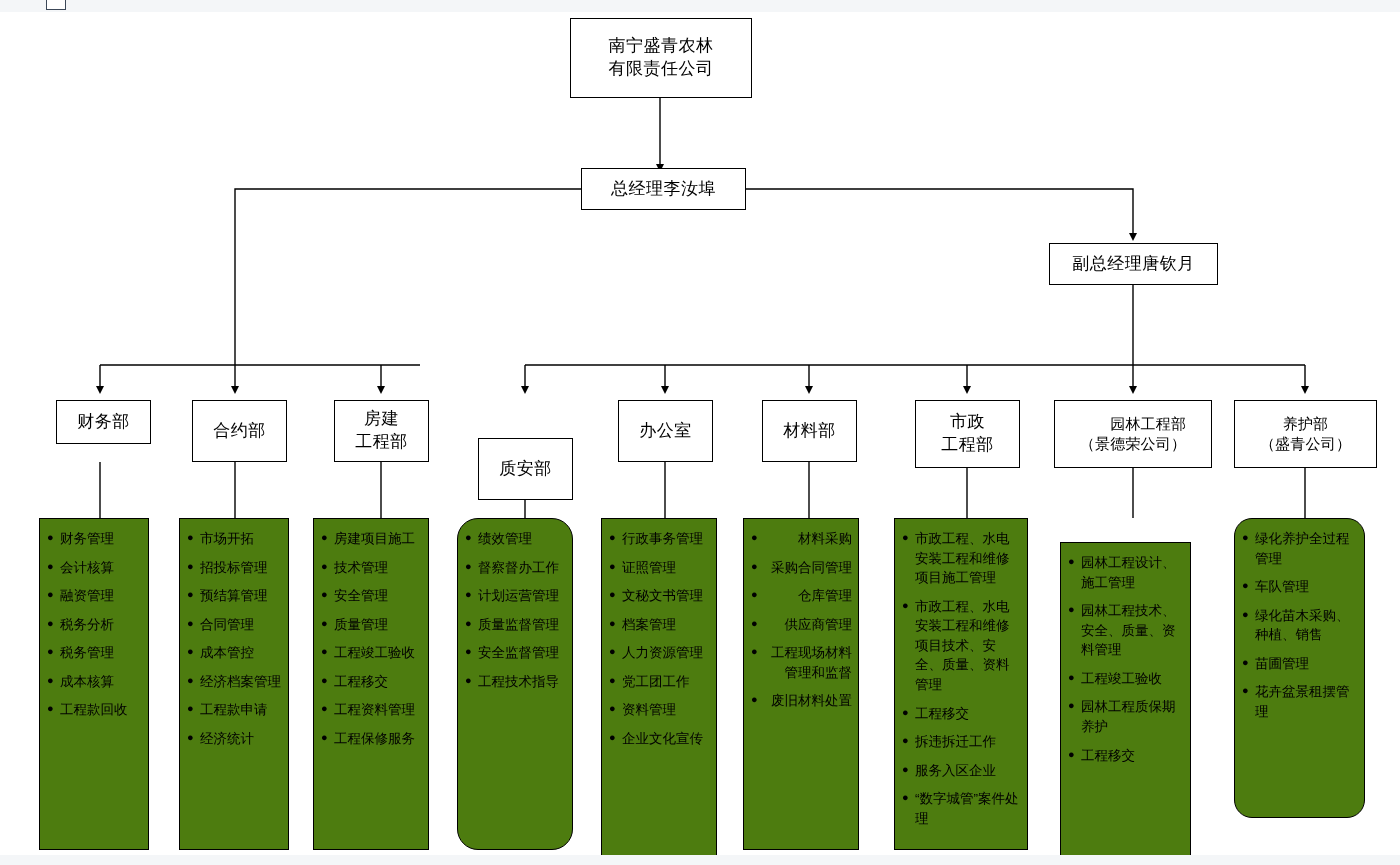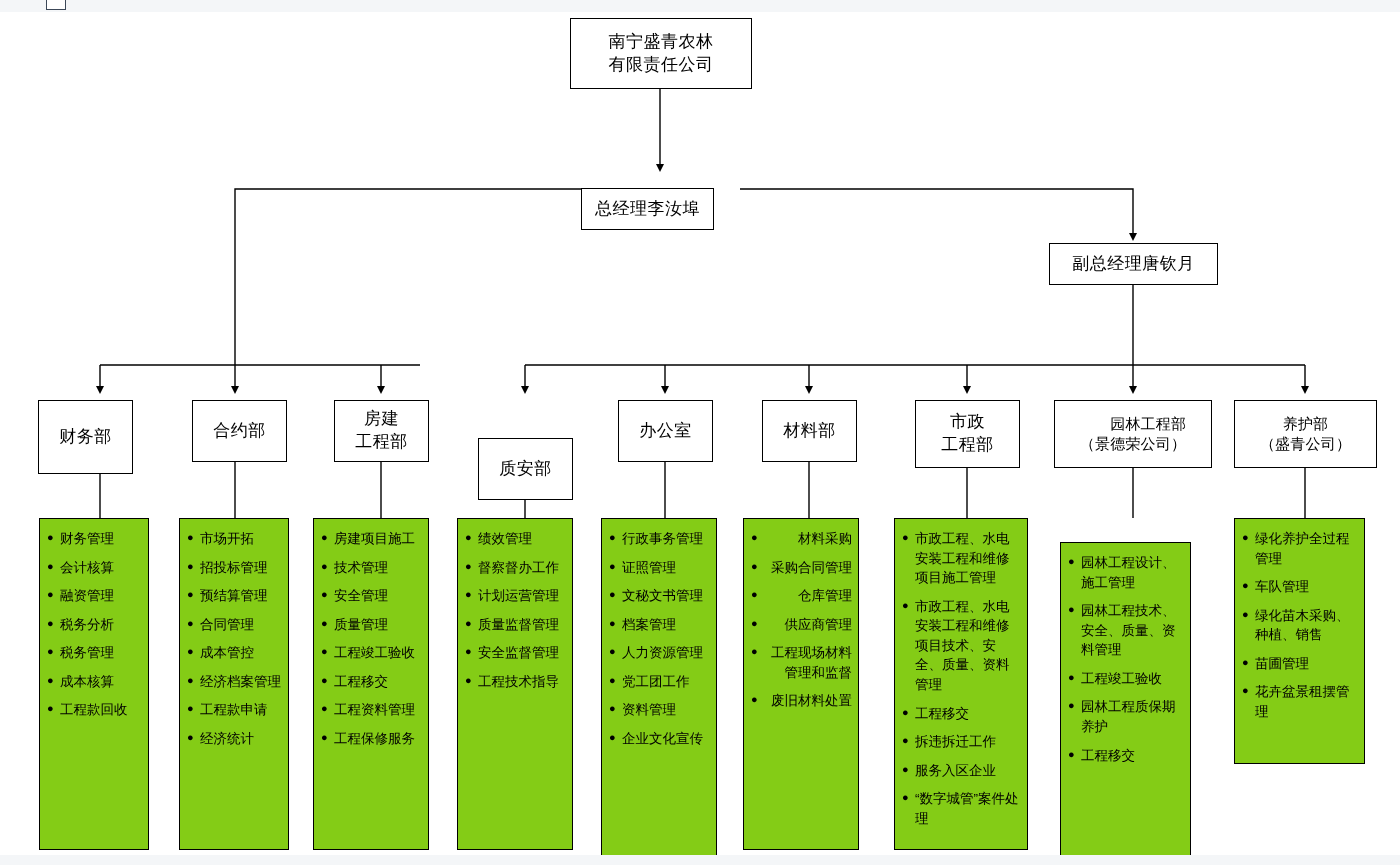--- a/index.html
+++ b/index.html
@@ -55,21 +55,21 @@
   .node.dept {
     font-size: 17px;
   }
   .node.small {
     font-size: 15px;
     letter-spacing: 0.2px;
   }
   .listbox {
     position: absolute;
     border: 1px solid #000;
-    background: #84cc16;
+    background: #4d7c0f;
     padding: 10px 6px 0 7px;
     font-size: 13.5px;
     line-height: 1.45;
   }
   .listbox ul {
     list-style: none;
     margin: 0; padding: 0;
   }
   .listbox li {
     position: relative;
@@ -128,28 +128,28 @@
       <line x1="381" y1="462" x2="381" y2="518"></line>
       <line x1="525" y1="462" x2="525" y2="518"></line>
       <line x1="665" y1="462" x2="665" y2="518"></line>
       <line x1="809" y1="462" x2="809" y2="518"></line>
       <line x1="967" y1="468" x2="967" y2="518"></line>
       <line x1="1133" y1="468" x2="1133" y2="518"></line>
       <line x1="1305" y1="468" x2="1305" y2="518"></line>
     </g>
   </svg>
 
-  <div class="node" style="left:570px; top:18px; width:182px; height:71px;">南宁盛青农林
+  <div class="node" style="left:570px; top:18px; width:182px; height:80px;">南宁盛青农林
 有限责任公司</div>
 
-  <div class="node" style="left:581px; top:168px; width:133px; height:42px;margin-top:20px;">总经理李汝埠</div>
+  <div class="node" style="left:581px; top:168px; width:165px; height:42px;">总经理李汝埠</div>
 
   <div class="node" style="left:1049px; top:243px; width:169px; height:42px;">副总经理唐钦月</div>
 
-  <div class="node dept" style="left:38px; top:400px; width:95px; height:74px;">财务部</div>
+  <div class="node dept" style="left:56px; top:400px; width:95px; height:44px;">财务部</div>
 
   <div class="node dept" style="left:192px; top:400px; width:95px; height:62px;">合约部</div>
 
   <div class="node dept" style="left:334px; top:400px; width:95px; height:62px;">房建
 工程部</div>
 
   <div class="node dept" style="left:478px; top:400px; width:95px; height:62px;margin-top:38px;">质安部</div>
 
   <div class="node dept" style="left:618px; top:400px; width:95px; height:62px;">办公室</div>
 
@@ -195,21 +195,21 @@
         <li>技术管理</li>
         <li>安全管理</li>
         <li>质量管理</li>
         <li>工程竣工验收</li>
         <li>工程移交</li>
         <li>工程资料管理</li>
         <li>工程保修服务</li>
       </ul>
   </div>
 
-  <div class="listbox" style="left:457px; top:518px; width:116px; height:332px;">
+  <div class="listbox" style="left:457px; top:518px; width:116px; height:332px;border-radius:21px;">
     <ul>
         <li>绩效管理</li>
         <li>督察督办工作</li>
         <li>计划运营管理</li>
         <li>质量监督管理</li>
         <li>安全监督管理</li>
         <li>工程技术指导</li>
       </ul>
   </div>
 
@@ -251,21 +251,21 @@
   <div class="listbox" style="left:1060px; top:518px; width:131px; height:332px;margin-top:24px;">
     <ul>
         <li>园林工程设计、施工管理</li>
         <li>园林工程技术、安全、质量、资料管理</li>
         <li>工程竣工验收</li>
         <li>园林工程质保期养护</li>
         <li>工程移交</li>
       </ul>
   </div>
 
-  <div class="listbox" style="left:1234px; top:518px; width:131px; height:246px;">
+  <div class="listbox" style="left:1234px; top:518px; width:131px; height:300px;border-radius:18px;">
     <ul>
         <li>绿化养护全过程管理</li>
         <li>车队管理</li>
         <li>绿化苗木采购、种植、销售</li>
         <li>苗圃管理</li>
         <li>花卉盆景租摆管理</li>
       </ul>
   </div>
 
 </div>

